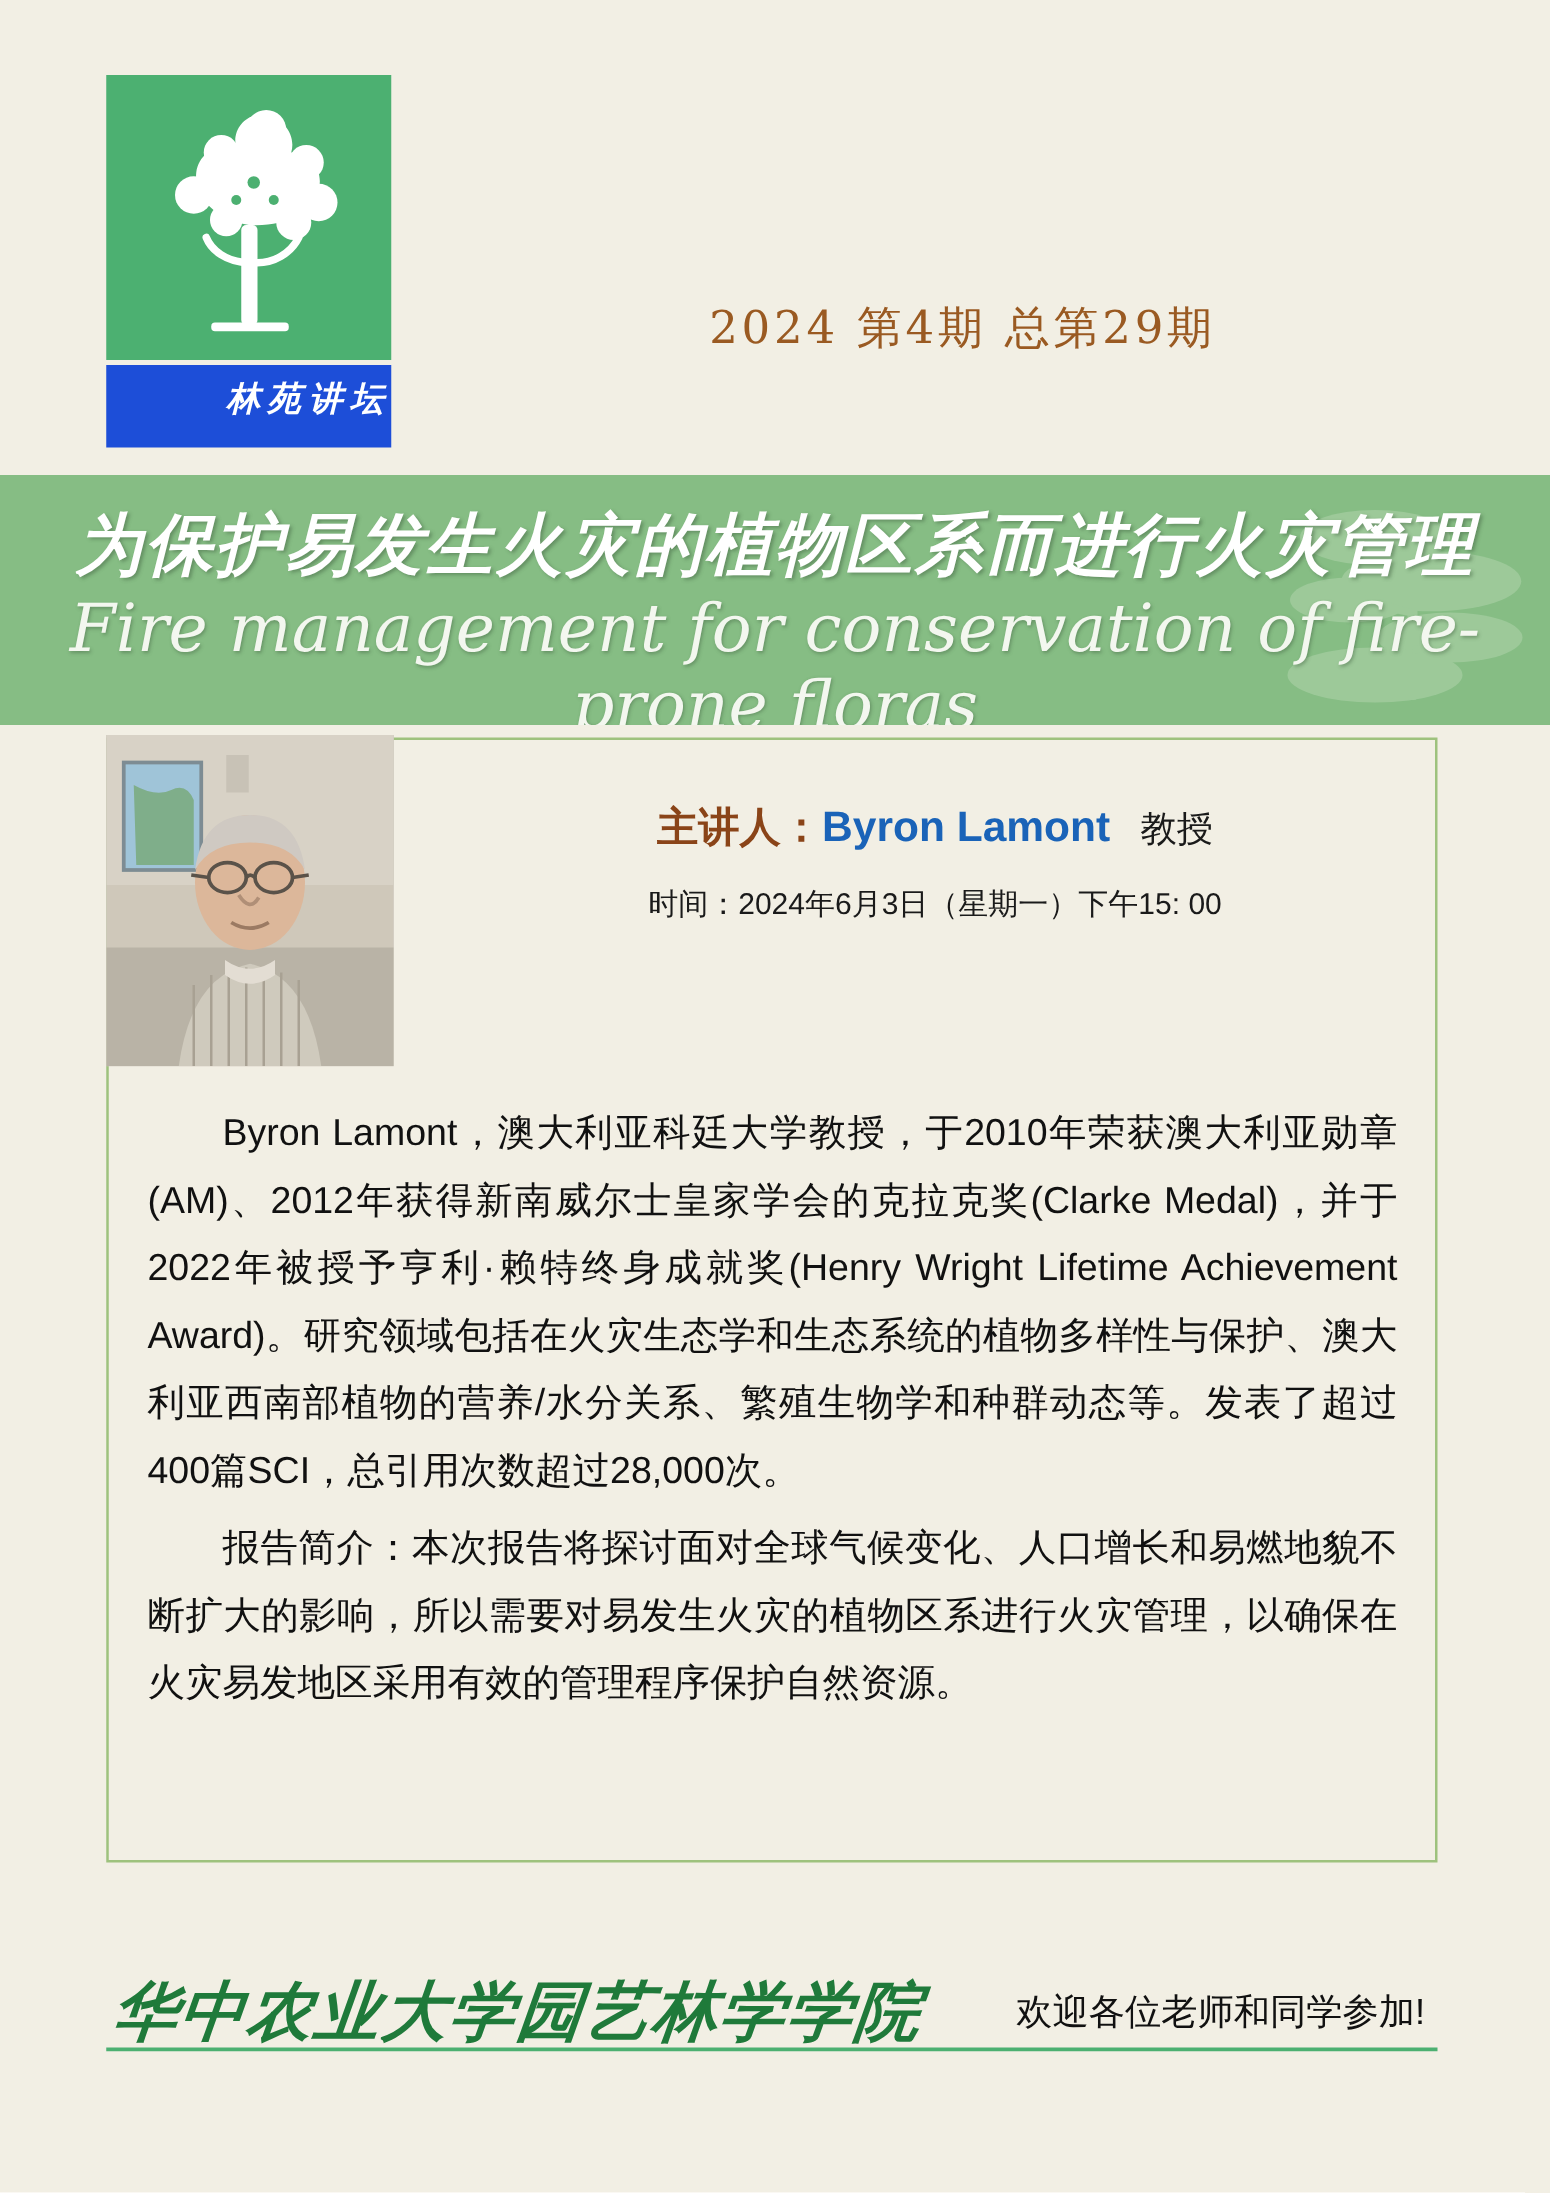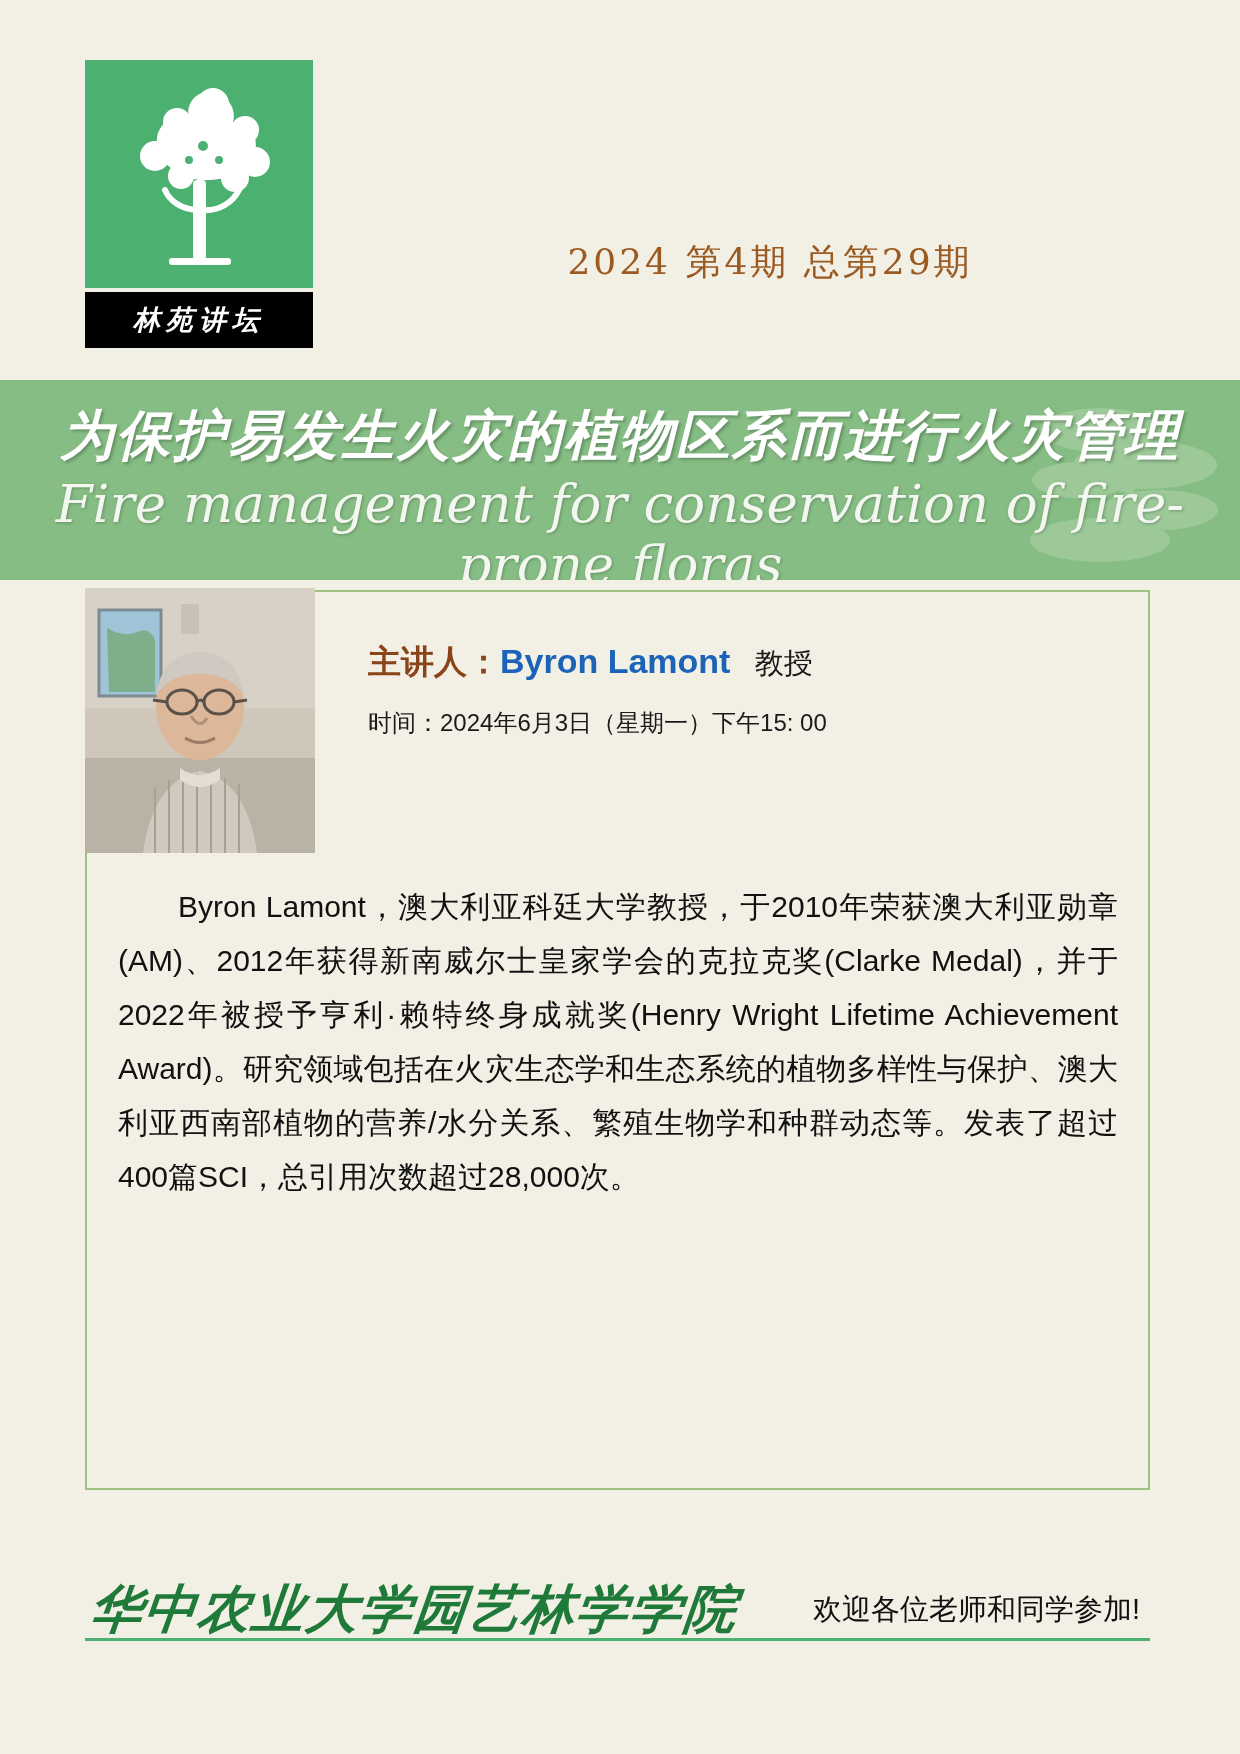--- a/index.html
+++ b/index.html
@@ -40,28 +40,28 @@
     position: relative;
     overflow: hidden;
   }
   .logo-square svg {
     position: absolute;
     left: 0;
     top: 0;
   }
   .logo-caption {
     width: 228px;
-    height: 56px;
-    background: #000000;
+    height: 66px;
+    background: #1d4ed8;
     margin-top: 4px;
     color: #ffffff;
     font-family: "DejaVu Serif", serif;
     font-size: 27px;
     letter-spacing: 6px;
-    text-align: center;
+    text-align: right;
     line-height: 56px;
     font-style: italic;
     font-weight: bold;
   }
   .title-main {
     position: absolute;
     left: 400px;
     top: 82px;
     width: 740px;
     text-align: center;
@@ -148,20 +148,21 @@
     overflow: hidden;
     border: 0;
   }
   .portrait svg { display: block; }
 
   .speaker-info {
     position: absolute;
     left: 368px;
     top: 640px;
     width: 760px;
+    text-align: center;
   }
   .speaker-line {
     font-size: 24px;
     color: #1a1a1a;
     margin-bottom: 22px;
     font-family: "Liberation Sans", sans-serif;
   }
   .speaker-line.first {
     font-weight: bold;
     font-size: 33px;
@@ -300,19 +301,20 @@
     <div class="speaker-line first">
       <span class="label-red">主讲人：</span><span class="name-blue">Byron Lamont</span><span class="prof">&nbsp;&nbsp;&nbsp;</span><span class="prof">教授</span>
     </div>
     <div class="speaker-line">
       <span>时间：</span><span>2024年6月3日（星期一）下午15: 00</span>
     </div>
   </div>
 
   <div class="bio">
     <p>Byron  Lamont，澳大利亚科廷大学教授，于2010年荣获澳大利亚勋章(AM)、2012年获得新南威尔士皇家学会的克拉克奖(Clarke Medal)，并于2022年被授予亨利·赖特终身成就奖(Henry Wright Lifetime Achievement Award)。研究领域包括在火灾生态学和生态系统的植物多样性与保护、澳大利亚西南部植物的营养/水分关系、繁殖生物学和种群动态等。发表了超过400篇SCI，总引用次数超过28,000次。</p>
+    <p>报告简介：本次报告将探讨面对全球气候变化、人口增长和易燃地貌不断扩大的影响，所以需要对易发生火灾的植物区系进行火灾管理，以确保在火灾易发地区采用有效的管理程序保护自然资源。</p>
   </div>
 
   <div class="footer-rule"></div>
   <div class="footer-school">华中农业大学园艺林学学院</div>
   <div class="footer-welcome">欢迎各位老师和同学参加!</div>
 
 </div>
 
 </body></html>

